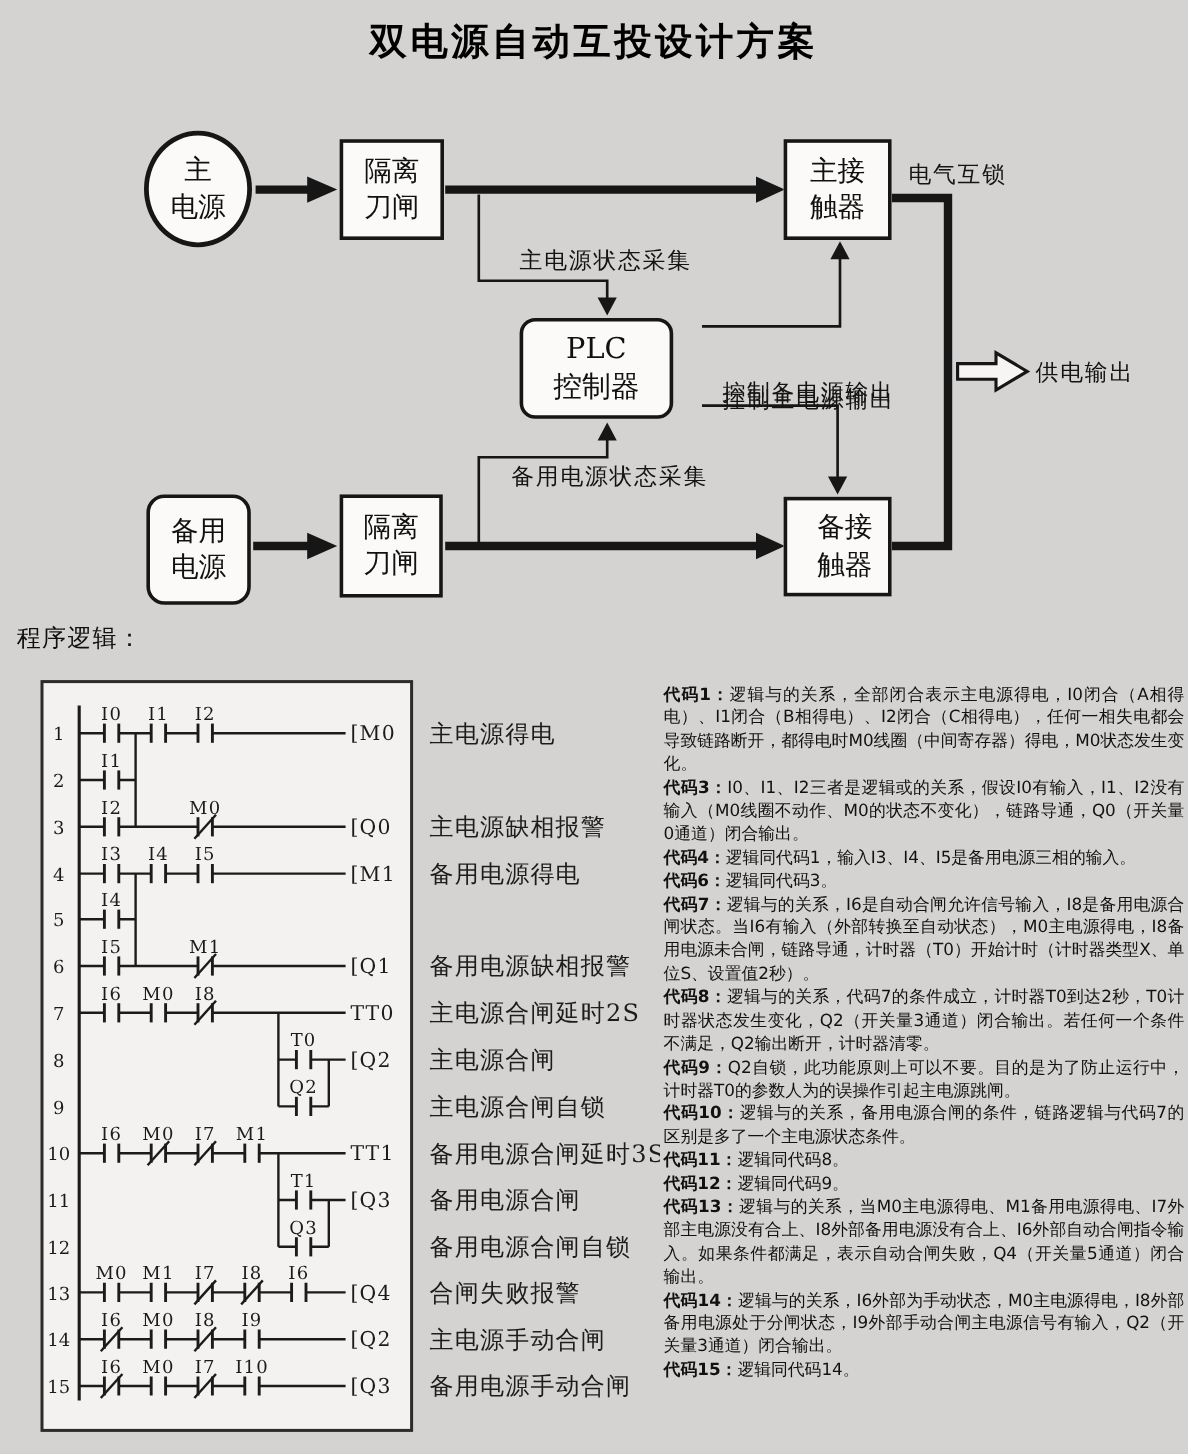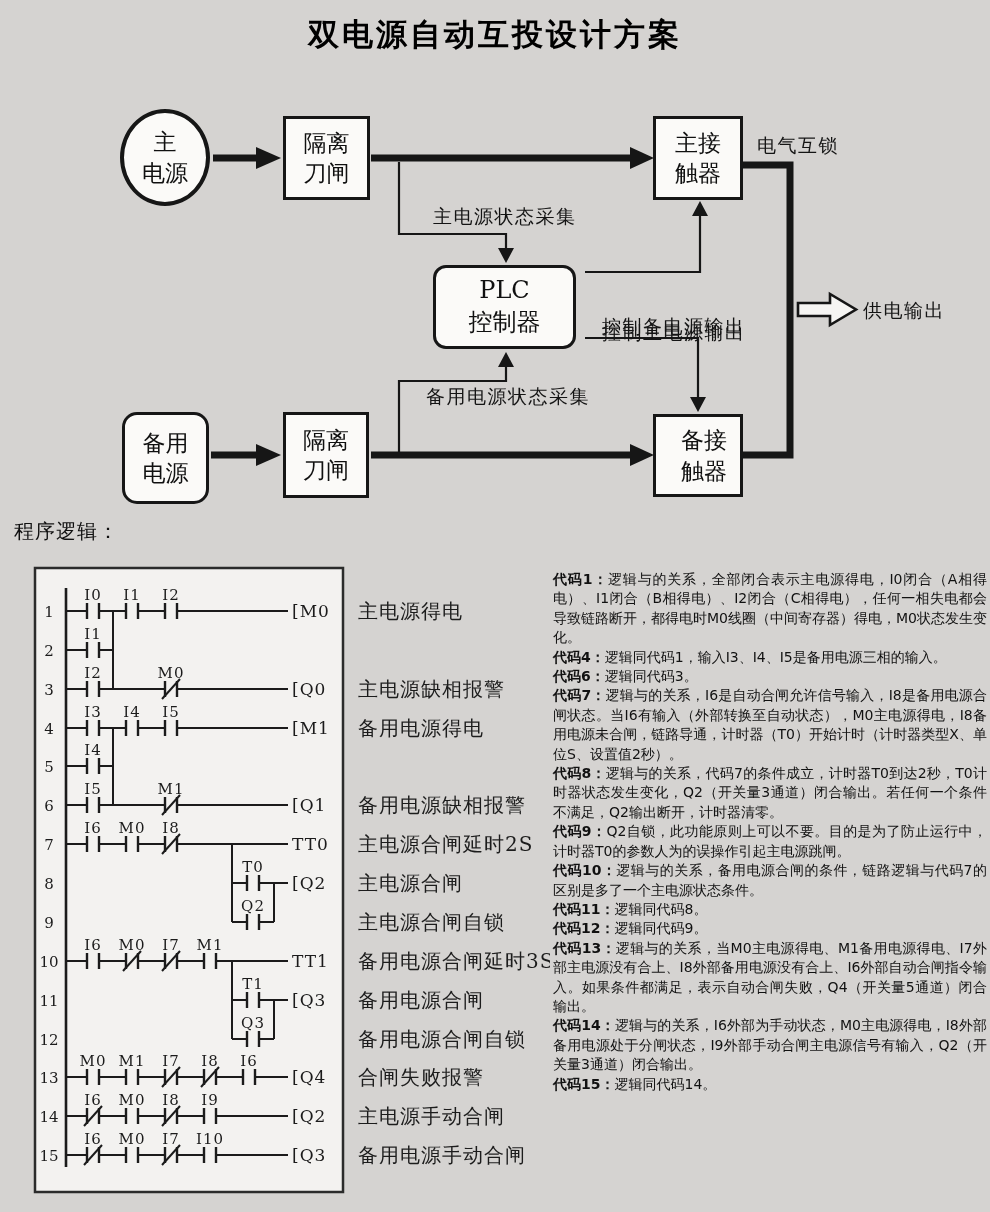--- a/index.html
+++ b/index.html
@@ -83,21 +83,21 @@
     <span>电源</span>
   </div>
   <div class="dbox" style="left:283px;top:116px;width:87px;height:84px;">
     <span>隔离</span>
     <span>刀闸</span>
   </div>
   <div class="dbox" style="left:653px;top:116px;width:90px;height:84px;">
     <span>主接</span>
     <span>触器</span>
   </div>
-  <div class="dbox plc" style="left:433px;top:265px;width:143px;height:84px;">
+  <div class="dbox plc" style="left:433px;top:265px;width:128px;height:84px;">
     <span>PLC</span>
     <span>控制器</span>
   </div>
   <div class="dbox round" style="left:122px;top:412px;width:87px;height:92px;">
     <span>备用</span>
     <span>电源</span>
   </div>
   <div class="dbox" style="left:283px;top:412px;width:86px;height:86px;">
     <span>隔离</span>
     <span>刀闸</span>
@@ -331,20 +331,21 @@
       <text x="358" y="968" class="ldesc">备用电源合闸延时3S</text>
       <text x="358" y="1007" class="ldesc">备用电源合闸</text>
       <text x="358" y="1046" class="ldesc">备用电源合闸自锁</text>
       <text x="358" y="1084" class="ldesc">合闸失败报警</text>
       <text x="358" y="1123" class="ldesc">主电源手动合闸</text>
       <text x="358" y="1162" class="ldesc">备用电源手动合闸</text>
     </svg>
 
   <div id="notes">
       <p><b>代码1：</b><span>逻辑与的关系，全部闭合表示主电源得电，I0闭合（A相得电）、I1闭合（B相得电）、I2闭合（C相得电），任何一相失电都会导致链路断开，都得电时M0线圈（中间寄存器）得电，M0状态发生变化。</span></p>
+      <p><b>代码3：</b><span>I0、I1、I2三者是逻辑或的关系，假设I0有输入，I1、I2没有输入（M0线圈不动作、M0的状态不变化），链路导通，Q0（开关量0通道）闭合输出。</span></p>
       <p><b>代码4：</b><span>逻辑同代码1，输入I3、I4、I5是备用电源三相的输入。</span></p>
       <p><b>代码6：</b><span>逻辑同代码3。</span></p>
       <p><b>代码7：</b><span>逻辑与的关系，I6是自动合闸允许信号输入，I8是备用电源合闸状态。当I6有输入（外部转换至自动状态），M0主电源得电，I8备用电源未合闸，链路导通，计时器（T0）开始计时（计时器类型X、单位S、设置值2秒）。</span></p>
       <p><b>代码8：</b><span>逻辑与的关系，代码7的条件成立，计时器T0到达2秒，T0计时器状态发生变化，Q2（开关量3通道）闭合输出。若任何一个条件不满足，Q2输出断开，计时器清零。</span></p>
       <p><b>代码9：</b><span>Q2自锁，此功能原则上可以不要。目的是为了防止运行中，计时器T0的参数人为的误操作引起主电源跳闸。</span></p>
       <p><b>代码10：</b><span>逻辑与的关系，备用电源合闸的条件，链路逻辑与代码7的区别是多了一个主电源状态条件。</span></p>
       <p><b>代码11：</b><span>逻辑同代码8。</span></p>
       <p><b>代码12：</b><span>逻辑同代码9。</span></p>
       <p><b>代码13：</b><span>逻辑与的关系，当M0主电源得电、M1备用电源得电、I7外部主电源没有合上、I8外部备用电源没有合上、I6外部自动合闸指令输入。如果条件都满足，表示自动合闸失败，Q4（开关量5通道）闭合输出。</span></p>
       <p><b>代码14：</b><span>逻辑与的关系，I6外部为手动状态，M0主电源得电，I8外部备用电源处于分闸状态，I9外部手动合闸主电源信号有输入，Q2（开关量3通道）闭合输出。</span></p>

